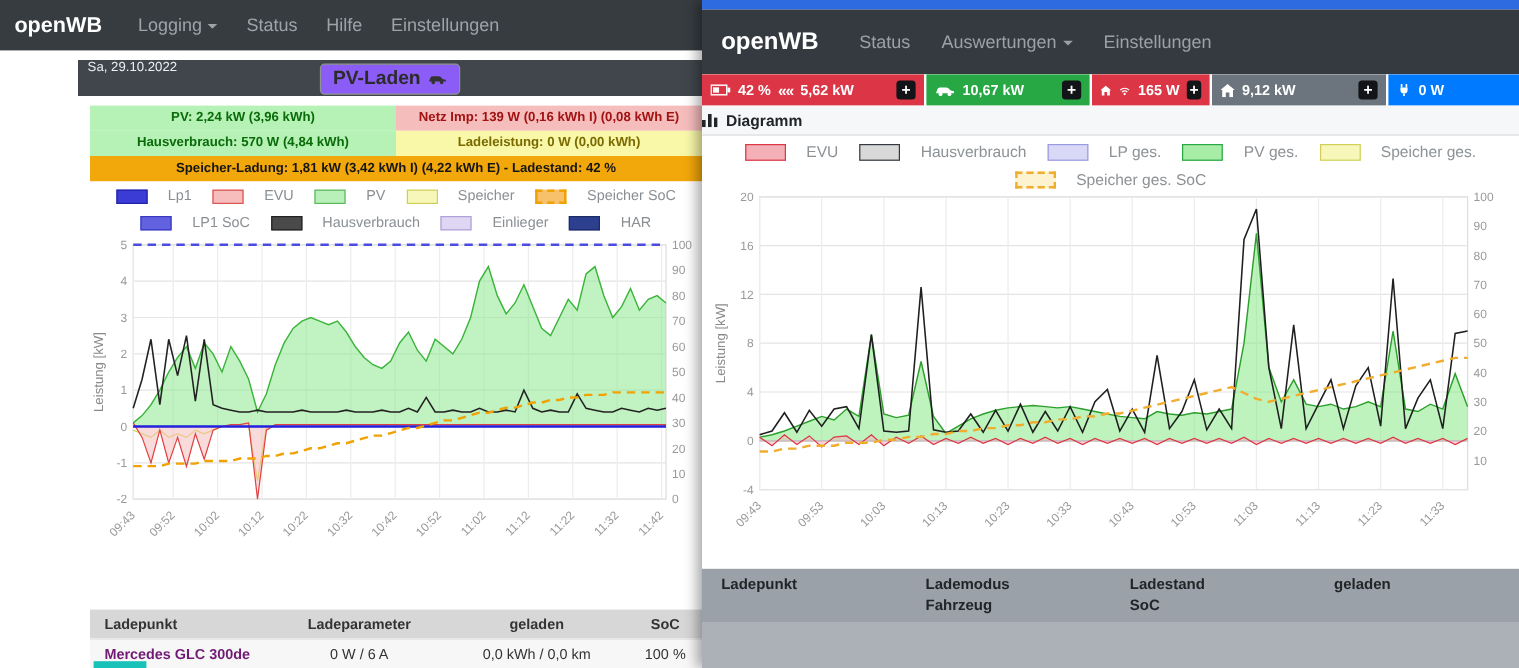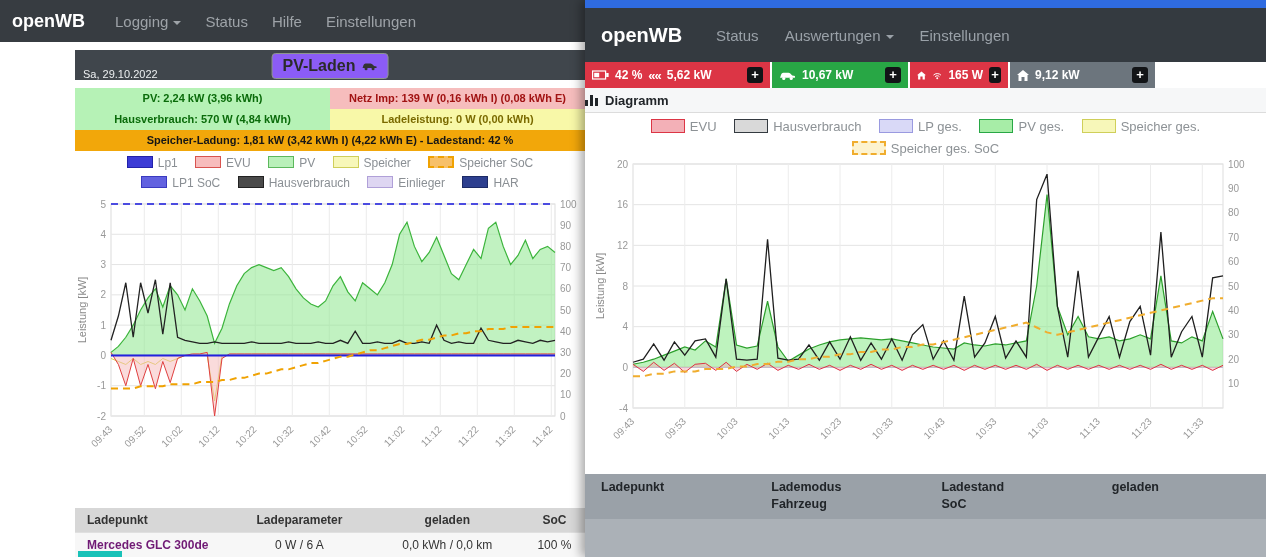--- a/index.html
+++ b/index.html
@@ -8,35 +8,35 @@
   .win { position:absolute; top:0; height:557px; background:#fff; overflow:hidden; }
   .win-left { left:0; width:585px; }
   .win-right { left:585px; width:681px; box-shadow:-4px 0 10px rgba(0,0,0,.35); }
 
   
   .nav1 { position:absolute; left:0; top:0; right:0; height:42px; background:#373c41; display:flex; align-items:center; padding:0 12px; }
   .nav1 .brand { color:#fff; font-size:18px; font-weight:700; margin-right:30px; }
   .nav1 .nav-item { color:#9ea3a8; font-size:15px; margin-right:24px; cursor:pointer; white-space:nowrap; }
   .caret { display:inline-block; width:0; height:0; border-left:4px solid transparent; border-right:4px solid transparent; border-top:4px solid currentColor; margin-left:5px; vertical-align:middle; }
 
-  .datebar { position:absolute; left:75px; right:0; top:50px; height:30px; background:#40464c; display:flex; align-items:flex-end; }
+  .datebar { position:absolute; left:65px; right:0; top:50px; height:30px; background:#40464c; display:flex; align-items:flex-start; }
   .datebar .date { color:#eceff1; font-size:11px; padding-left:8px; }
   .mode-btn { position:absolute; left:50%; transform:translateX(-50%); top:3px; background:#8b5cf6; border:1px solid #8d958d; border-radius:4px; padding:3px 10px; font-size:16px; font-weight:700; color:#2b2b2b; display:flex; align-items:center; gap:6px; cursor:pointer; font-family:inherit; }
 
   .inforow { position:absolute; left:75px; right:0; height:21px; display:flex; }
   .inforow .cell { flex:1; text-align:center; font-size:11px; font-weight:700; line-height:21px; white-space:nowrap; overflow:hidden; }
   .cell.green { background:#b6f2b6; color:#0a6b0a; }
   .cell.red { background:#f6bdbd; color:#a11212; }
   .cell.yellow { background:#f8f8a8; color:#7a6a00; }
   .cell.orange { background:#f2a70a; color:#161616; }
 
   .legend { position:absolute; text-align:center; }
   .legend-left { left:75px; right:0; top:156px; font-size:12px; color:#8a8f94; }
   .legend-row { margin-bottom:5px; }
-  .leg-item { display:inline-flex; align-items:flex-start; gap:5px; margin:0 7px; }
+  .leg-item { display:inline-flex; align-items:flex-end; gap:17px; margin:0 7px; }
   .swatch { display:inline-block; width:26px; height:12px; }
   .legend-right { left:0; right:0; top:119px; font-size:13px; color:#8d9296; }
   .legend-right .swatch { width:34px; height:14px; }
 
   .chart-left { position:absolute; left:75px; top:196px; }
   .chart-right { position:absolute; left:8px; top:156px; }
 
   .ltable { position:absolute; left:75px; right:0; top:508px; font-size:12px; }
   .lt-head { display:flex; background:#d7d7d7; height:24px; line-height:24px; font-weight:700; color:#333; }
   .lt-row { display:flex; background:#f7f7f7; height:25px; line-height:25px; color:#333; border-top:1px solid #e0e0e0; }
@@ -278,20 +278,28 @@
         <span>165 W</span>
         <span class="plus">+</span>
       </div>
       <div class="badge b4" style="background: rgb(108, 117, 125);">
         <svg width="12" height="11" viewBox="0 0 12 11">
             <path d="M6 0 L12 5 L10.5 5 L10.5 11 L7.5 11 L7.5 7 L4.5 7 L4.5 11 L1.5 11 L1.5 5 L0 5 Z" fill="#fff"></path>
           </svg>
         <span>9,12 kW</span>
         <span class="plus">+</span>
       </div>
+      <div class="badge b5" style="background: rgb(0, 123, 255);">
+        <svg width="12" height="12" viewBox="0 0 12 12">
+            <path d="M4 1 V4 M8 1 V4" stroke="#fff" stroke-width="1.4"></path>
+            <path d="M3 4 H9 V6 Q9 9 6 9 Q3 9 3 6 Z" fill="#fff"></path>
+            <path d="M6 9 V11" stroke="#fff" stroke-width="1.4"></path>
+          </svg>
+        <span>0 W</span>
+      </div>
     </div>
 
     <div class="sectionbar">
       <svg width="13" height="12" viewBox="0 0 13 12">
           <rect x="0" y="6" width="3" height="6" fill="#212529"></rect>
           <rect x="5" y="1" width="3" height="11" fill="#212529"></rect>
           <rect x="10" y="4" width="3" height="8" fill="#212529"></rect>
         </svg>
       <span>Diagramm</span>
     </div>

